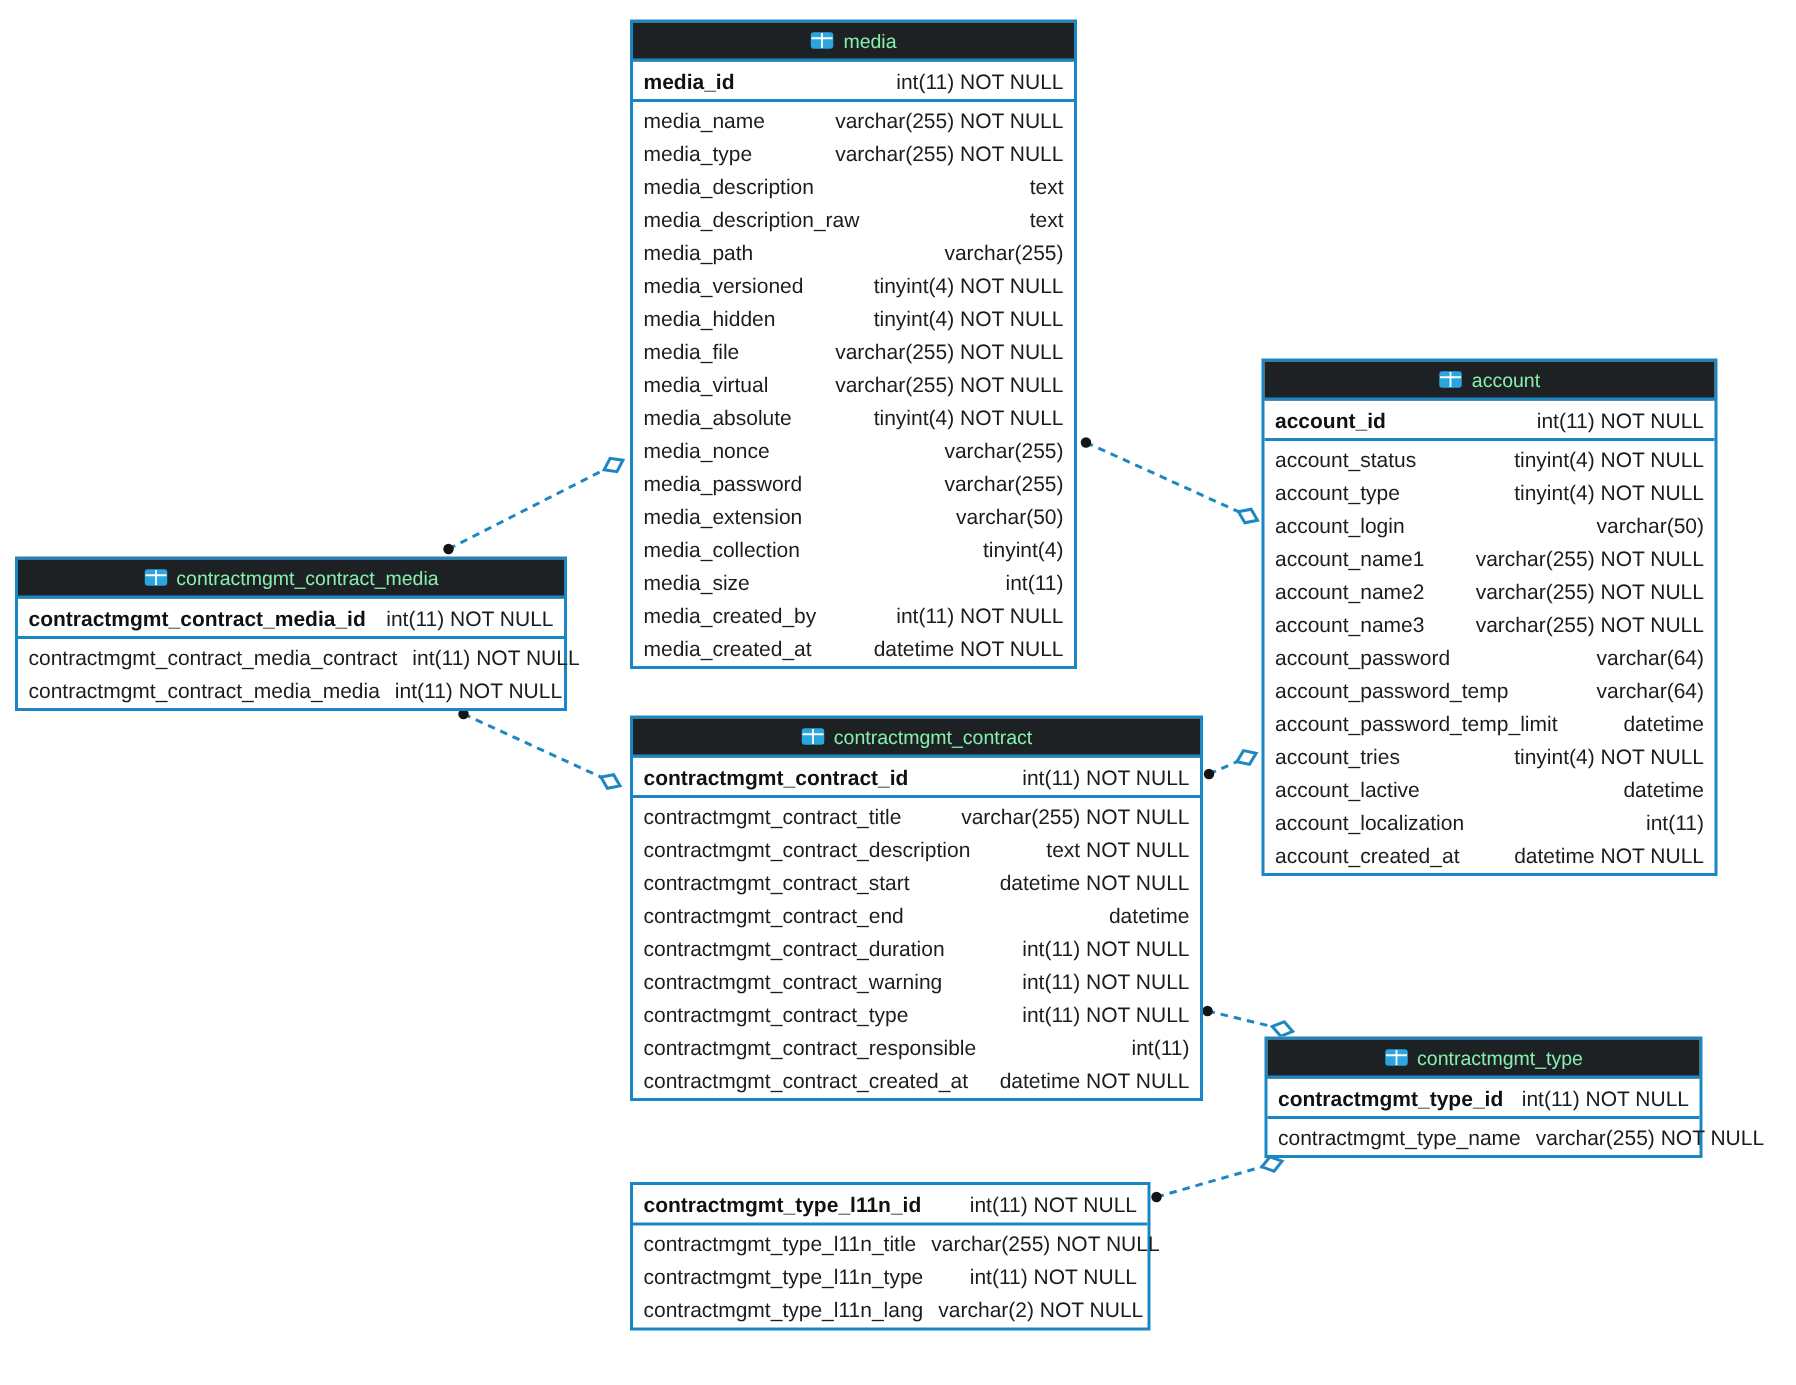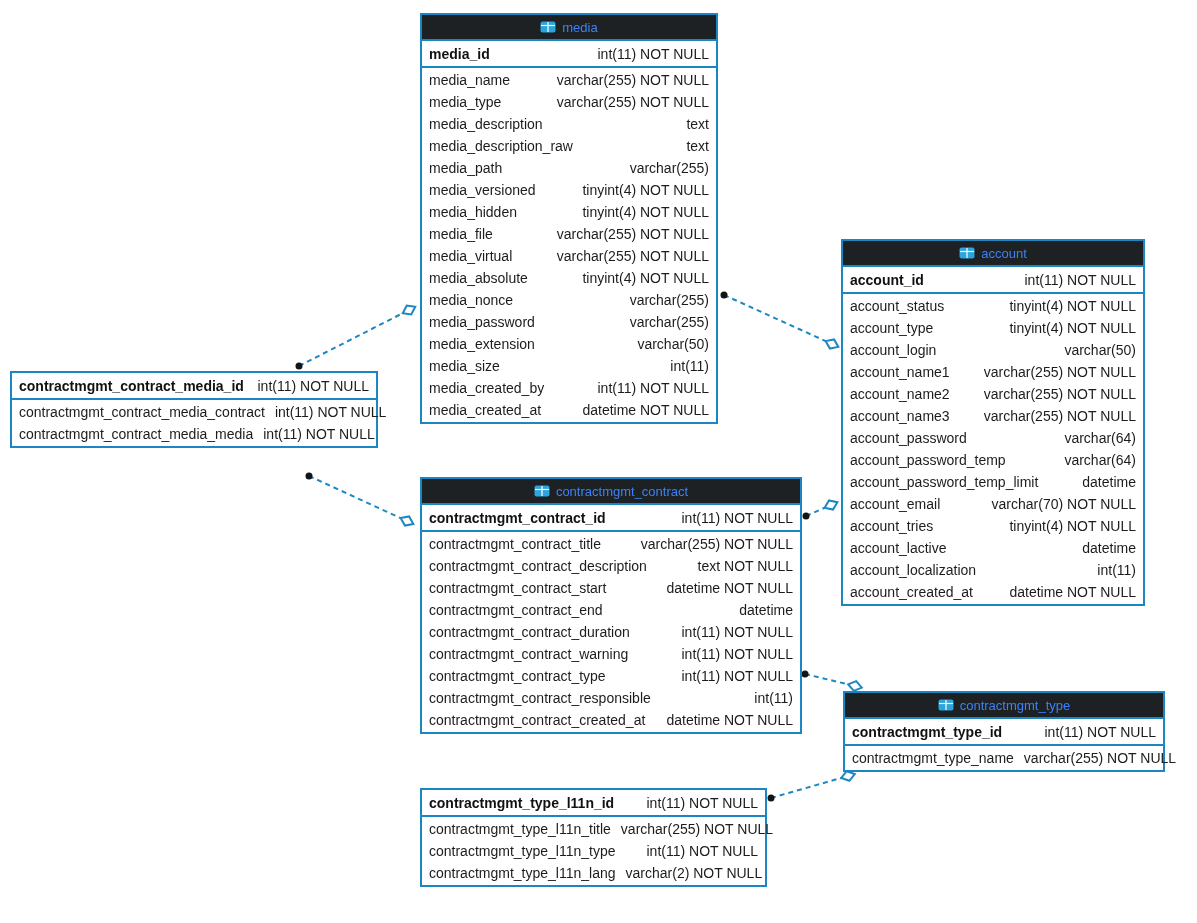--- a/index.html
+++ b/index.html
@@ -5,21 +5,21 @@
   html,body{margin:0;padding:0;background:#ffffff;}
   #canvas{
     position:relative;width:1197px;height:923px;background:#ffffff;overflow:hidden;
     font-family:"Liberation Sans",sans-serif;
   }
   #conn-svg{position:absolute;left:0;top:0;width:1197px;height:923px;}
   .card{
     position:absolute;background:#ffffff;border:2px solid #1a87c4;box-sizing:border-box;
   }
   .hdr{
-    background:#1d2124;color:#3b82f6;height:24px;display:flex;align-items:center;
+    background:#1d2124;color:#86efac;height:24px;display:flex;align-items:center;
     justify-content:center;gap:6px;font-size:13px;border-bottom:2px solid #1a87c4;
     white-space:nowrap;overflow:hidden;
   }
   .t-icon{display:inline-flex;align-items:center;}
   .row{
     display:flex;justify-content:space-between;align-items:center;height:22px;
     padding:0 7px;font-size:14px;color:#1c1c1c;white-space:nowrap;line-height:22px;
   }
   .pk-row{height:25px;border-bottom:2px solid #1a87c4;}
   .pk-row .fn{font-weight:bold;color:#111;}
@@ -126,20 +126,24 @@
           </div>
           <div class="row">
             <span class="fn">media_password</span>
             <span class="ft">varchar(255)</span>
           </div>
           <div class="row">
             <span class="fn">media_extension</span>
             <span class="ft">varchar(50)</span>
           </div>
           <div class="row">
+            <span class="fn">media_collection</span>
+            <span class="ft">tinyint(4)</span>
+          </div>
+          <div class="row">
             <span class="fn">media_size</span>
             <span class="ft">int(11)</span>
           </div>
           <div class="row">
             <span class="fn">media_created_by</span>
             <span class="ft">int(11) NOT NULL</span>
           </div>
           <div class="row">
             <span class="fn">media_created_at</span>
             <span class="ft">datetime NOT NULL</span>
@@ -192,42 +196,48 @@
           </div>
           <div class="row">
             <span class="fn">account_password_temp</span>
             <span class="ft">varchar(64)</span>
           </div>
           <div class="row">
             <span class="fn">account_password_temp_limit</span>
             <span class="ft">datetime</span>
           </div>
           <div class="row">
-            <span class="fn">account_email</span>
-            <span class="ft">varchar(70) NOT NULL</span>
-          </div>
-          <div class="row">
             <span class="fn">account_tries</span>
             <span class="ft">tinyint(4) NOT NULL</span>
           </div>
           <div class="row">
             <span class="fn">account_lactive</span>
             <span class="ft">datetime</span>
           </div>
           <div class="row">
             <span class="fn">account_localization</span>
             <span class="ft">int(11)</span>
           </div>
           <div class="row">
             <span class="fn">account_created_at</span>
             <span class="ft">datetime NOT NULL</span>
           </div>
         </div>
       </div>
       <div class="card" style="left: 10px; top: 371px; width: 368px;">
+        <div class="hdr">
+          <span class="t-icon">
+            <svg width="16" height="12" viewBox="0 0 16 12">
+              <rect x="0.5" y="0.5" width="15" height="11" rx="2" fill="#2aa5de"></rect>
+              <line x1="1" y1="4.5" x2="15" y2="4.5" stroke="#ffffff" stroke-width="1.2"></line>
+              <line x1="8" y1="1" x2="8" y2="11" stroke="#ffffff" stroke-width="1.2"></line>
+            </svg>
+          </span>
+          <span>contractmgmt_contract_media</span>
+        </div>
         <div class="row pk-row">
           <span class="fn">contractmgmt_contract_media_id</span>
           <span class="ft">int(11) NOT NULL</span>
         </div>
         <div class="fields">
           <div class="row">
             <span class="fn">contractmgmt_contract_media_contract</span>
             <span class="ft">int(11) NOT NULL</span>
           </div>
           <div class="row">
@@ -283,21 +293,21 @@
           <div class="row">
             <span class="fn">contractmgmt_contract_responsible</span>
             <span class="ft">int(11)</span>
           </div>
           <div class="row">
             <span class="fn">contractmgmt_contract_created_at</span>
             <span class="ft">datetime NOT NULL</span>
           </div>
         </div>
       </div>
-      <div class="card" style="left: 843px; top: 691px; width: 322px;">
+      <div class="card" style="left: 843px; top: 691px; width: 292px;">
         <div class="hdr">
           <span class="t-icon">
             <svg width="16" height="12" viewBox="0 0 16 12">
               <rect x="0.5" y="0.5" width="15" height="11" rx="2" fill="#2aa5de"></rect>
               <line x1="1" y1="4.5" x2="15" y2="4.5" stroke="#ffffff" stroke-width="1.2"></line>
               <line x1="8" y1="1" x2="8" y2="11" stroke="#ffffff" stroke-width="1.2"></line>
             </svg>
           </span>
           <span>contractmgmt_type</span>
         </div>

